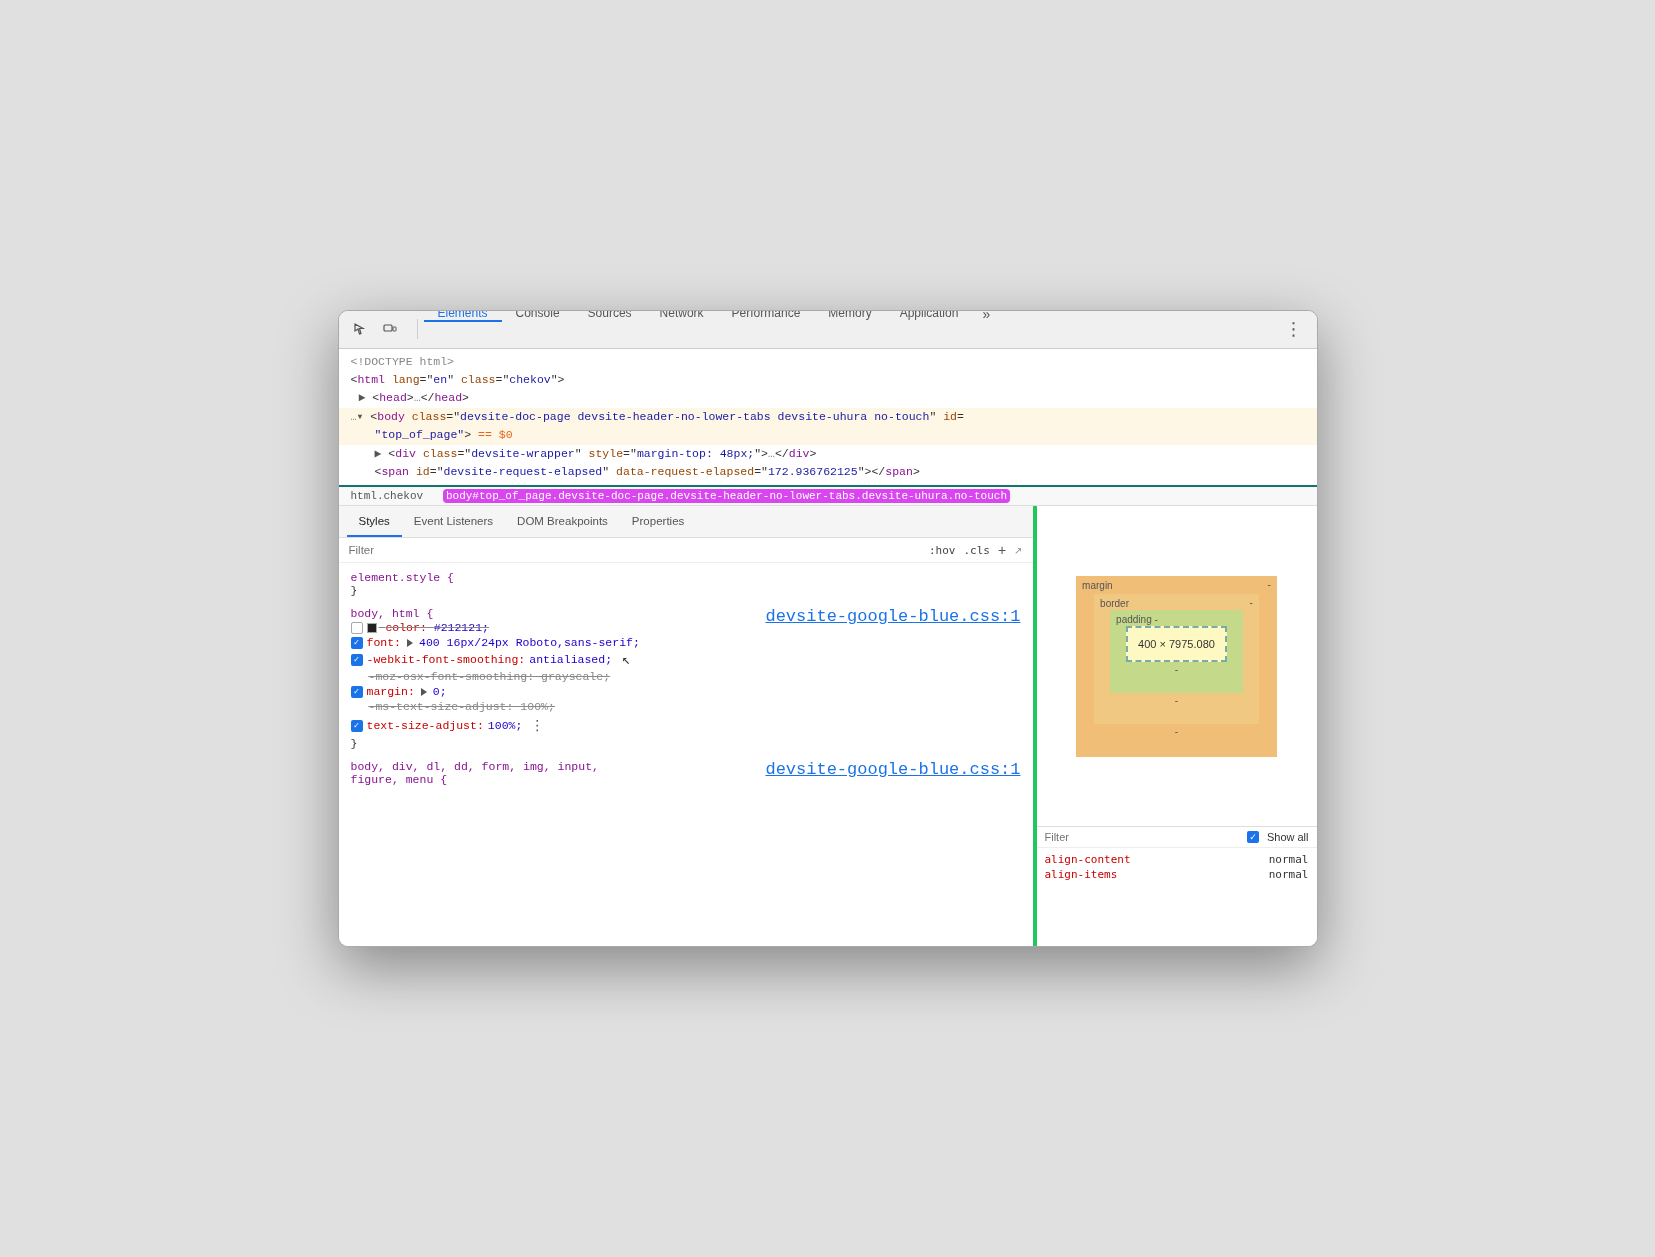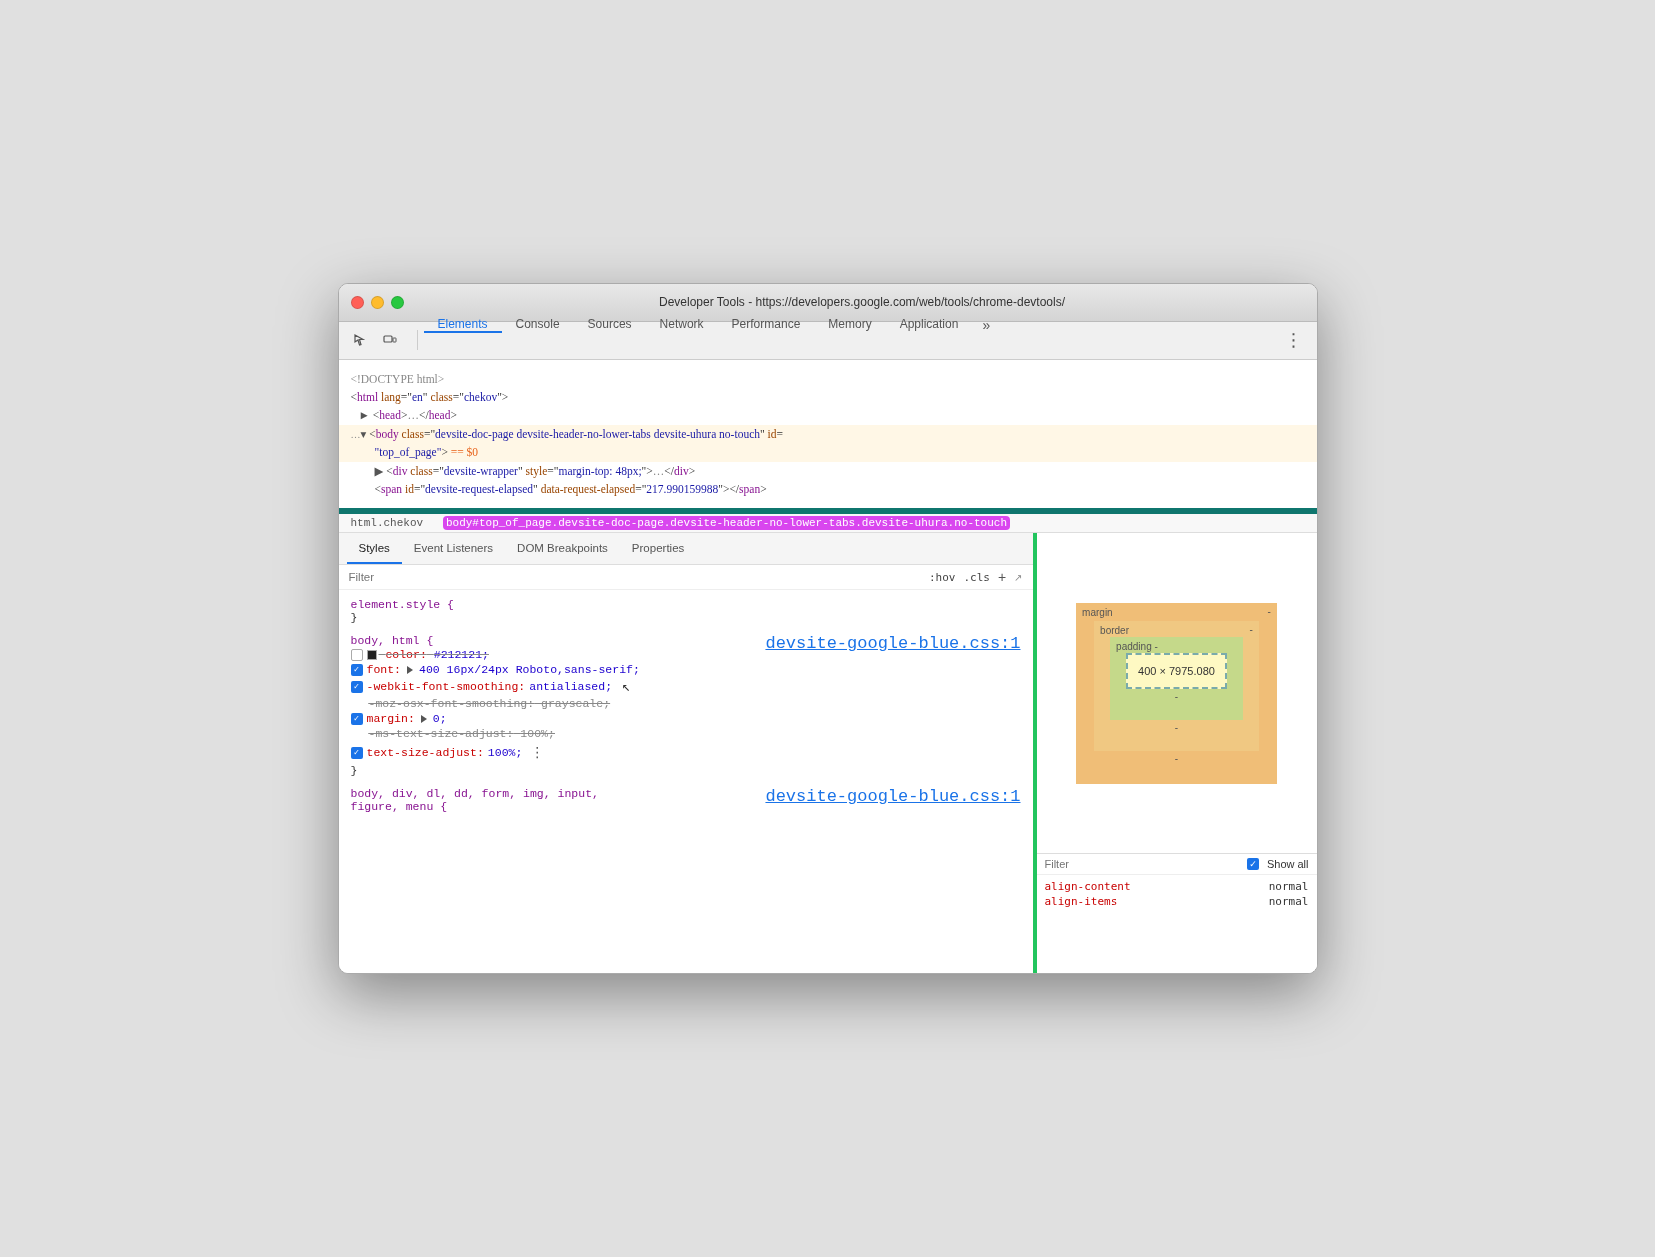--- a/index.html
+++ b/index.html
@@ -117,23 +117,23 @@
       margin-left: auto;
       color: #555;
       font-size: 18px;
       cursor: pointer;
       padding: 0 6px;
     }
 
     
     .dom-panel {
       background: #fff;
-      border-bottom: 6px solid #0f766e;
-      padding: 10px 0;
-      font-family: Liberation Serif, serif;
+      border-bottom: 2px solid #0f766e;
+      padding: 4px 0;
+      font-family: Liberation Mono, monospace;
       font-size: 11.5px;
       line-height: 1.6;
     }
     .dom-line {
       padding: 0 12px;
       white-space: nowrap;
       overflow: hidden;
     }
 
     
@@ -443,28 +443,20 @@
     .devtools-body {
       display: flex;
       flex-direction: column;
     }
   </style>
 </head>
 <body>
 
 <div class="window">
 
-  <div class="titlebar">
-    <div class="traffic-lights">
-      <div class="traffic-light close"></div>
-      <div class="traffic-light minimize"></div>
-      <div class="traffic-light maximize"></div>
-    </div>
-    <div class="titlebar-title">Developer Tools - https://developers.google.com/web/tools/chrome-devtools/</div>
-  </div>
 
   <div class="devtools-toolbar">
     <div class="toolbar-icons">
       <button class="toolbar-icon-btn">
         <svg width="14" height="14" viewBox="0 0 14 14" fill="none" xmlns="http://www.w3.org/2000/svg">
           <path d="M2 2L2 9L5 7L6.5 12L8 11.5L6.5 6.5L10 6.5L2 2Z" stroke="#555" stroke-width="1.2" fill="none"></path>
         </svg>
       </button>
       <button class="toolbar-icon-btn">
         <svg width="14" height="14" viewBox="0 0 14 14" fill="none">
@@ -528,21 +520,21 @@
       </div>
       <div class="dom-line dom-indent2">
         <span class="triangle triangle-right-small"></span>
         <span class="punctuation">&lt;</span><span class="tag">div</span>
         <span class="attr-name"> class</span><span class="punctuation">="</span><span class="attr-value">devsite-wrapper</span><span class="punctuation">"</span>
         <span class="attr-name"> style</span><span class="punctuation">="</span><span class="attr-value">margin-top: 48px;</span><span class="punctuation">"&gt;</span><span class="ellipsis">…</span><span class="punctuation">&lt;/</span><span class="tag">div</span><span class="punctuation">&gt;</span>
       </div>
       <div class="dom-line dom-indent2">
         <span class="punctuation">&lt;</span><span class="tag">span</span>
         <span class="attr-name"> id</span><span class="punctuation">="</span><span class="attr-value">devsite-request-elapsed</span><span class="punctuation">"</span>
-        <span class="attr-name"> data-request-elapsed</span><span class="punctuation">="</span><span class="attr-value">217.990159988</span><span class="punctuation">"&gt;&lt;/</span><span class="tag">span</span><span class="punctuation">&gt;</span>
+        <span class="attr-name"> data-request-elapsed</span><span class="punctuation">="</span><span class="attr-value">172.936762125</span><span class="punctuation">"&gt;&lt;/</span><span class="tag">span</span><span class="punctuation">&gt;</span>
       </div>
     </div>
 
     <div class="breadcrumb-bar">
       <span class="breadcrumb-item">html.chekov</span>
       &nbsp;
       <span class="breadcrumb-item current">body#top_of_page.devsite-doc-page.devsite-header-no-lower-tabs.devsite-uhura.no-touch</span>
     </div>
 
     <div class="main-content">

